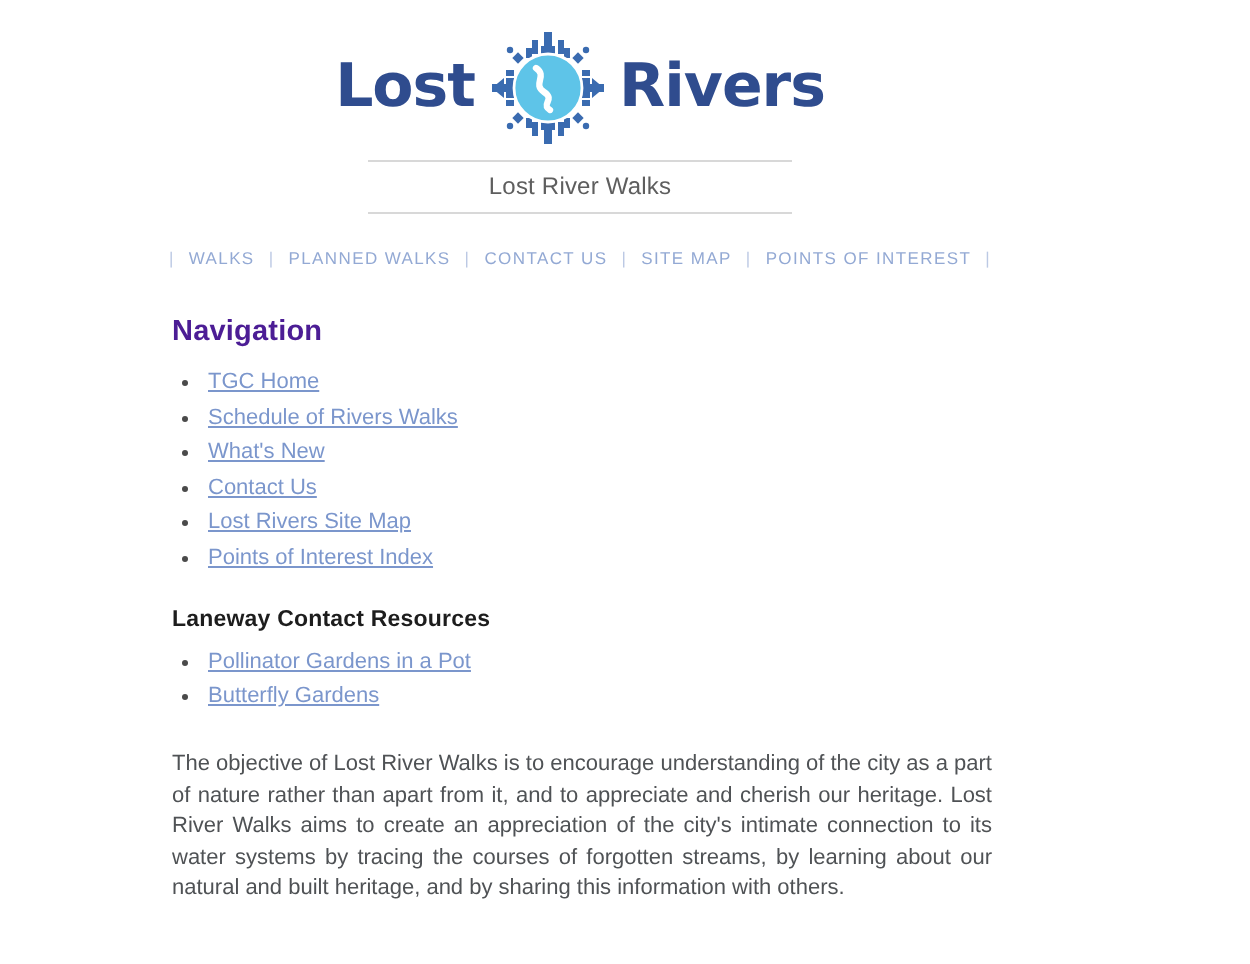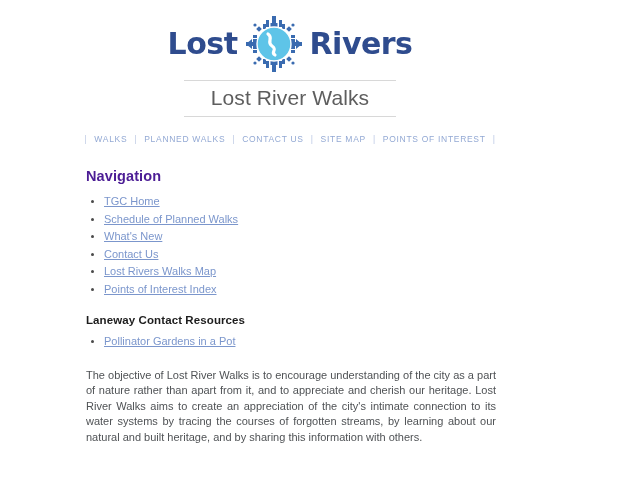--- a/index.html
+++ b/index.html
@@ -56,21 +56,21 @@
     margin: 6px auto 0;
     width: 212px;
   }
   .rule {
     height: 1px;
     background: #d8d8d8;
     width: 100%;
   }
   .subtitle {
     font-family: "Liberation Sans", sans-serif;
-    font-size: 21px;
+    font-size: 12px;
     color: #5e5e5e;
     padding: 5px 0 6px;
     letter-spacing: 0.1px;
   }
 
   
   .topnav {
     margin-top: 17px;
     text-align: center;
     font-size: 8.5px;
@@ -225,31 +225,32 @@
       <span class="sep">|</span><a href="#">WALKS</a><span class="sep">|</span><a href="#">PLANNED WALKS</a><span class="sep">|</span><a href="#">CONTACT US</a><span class="sep">|</span><a href="#">SITE MAP</a><span class="sep">|</span><a href="#">POINTS OF INTEREST</a><span class="sep">|</span>
     </div>
   </div>
 
   <div class="content">
 
     <h2 class="section-title">Navigation</h2>
 
     <ul class="link-list">
       <li><a href="#">TGC Home</a></li>
-      <li><a href="#">Schedule of Planned Walks</a></li>
+      <li><a href="#">Schedule of Rivers Walks</a></li>
       <li><a href="#">What's New</a></li>
       <li><a href="#">Contact Us</a></li>
-      <li><a href="#">Lost Rivers Walks Map</a></li>
+      <li><a href="#">Lost Rivers Site Map</a></li>
       <li><a href="#">Points of Interest Index</a></li>
     </ul>
 
     <h3 class="sub-title">Laneway Contact Resources</h3>
 
     <ul class="link-list">
       <li><a href="#">Pollinator Gardens in a Pot</a></li>
+      <li><a href="#">Butterfly Gardens</a></li>
     </ul>
 
     <div class="about-block">
 
 
       <p class="body-text">The objective of Lost River Walks is to encourage understanding of the city as a part of nature rather than apart from it, and to appreciate and cherish our heritage. Lost River Walks aims to create an appreciation of the city's intimate connection to its water systems by tracing the courses of forgotten streams, by learning about our natural and built heritage, and by sharing this information with others.</p>
     </div>
 
   </div>
 </div>

